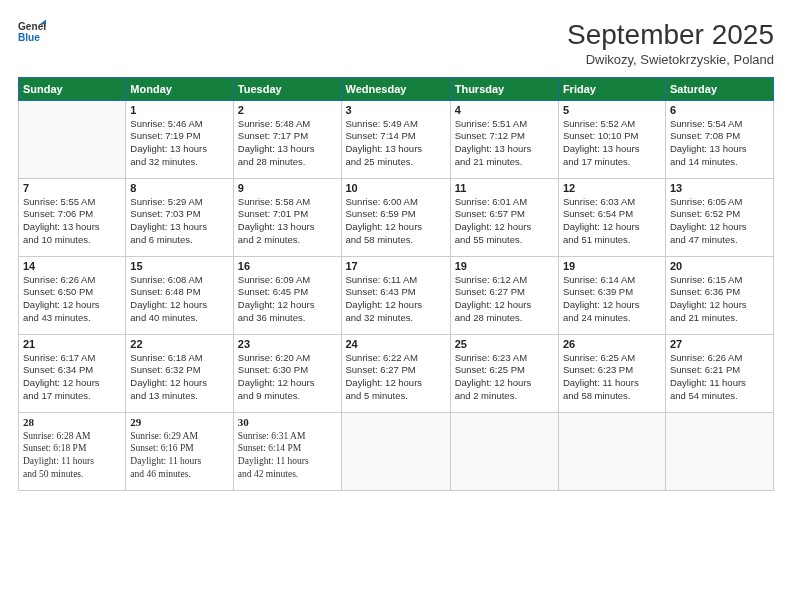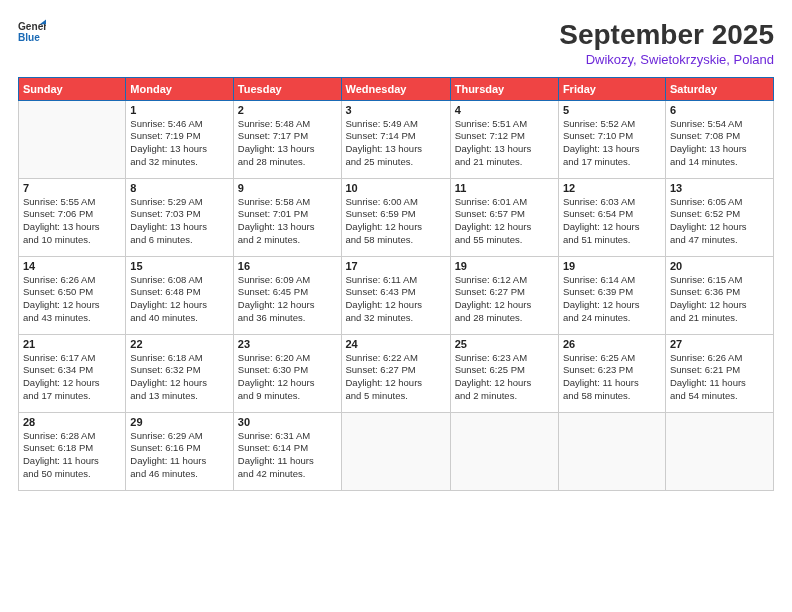--- a/index.html
+++ b/index.html
@@ -29,35 +29,35 @@
     }
     .logo-icon {
       width: 28px;
       height: 28px;
     }
     .title-block {
       text-align: right;
     }
     .main-title {
       font-size: 28px;
-      font-weight: bold;
+      font-weight: normal;
       color: #333;
       line-height: 1.2;
     }
     .subtitle {
       font-size: 13px;
-      color: #6d28d9;
+      color: #404040;
     }
     .calendar-table {
       width: 100%;
       border-collapse: collapse;
       font-size: 10.5px;
     }
     .calendar-table thead tr th {
-      background: #ef4444;
+      background: #15803d;
       color: #fff;
       padding: 5px 4px;
       text-align: left;
       font-weight: bold;
       font-size: 11px;
       border: 1px solid #1a6ab5;
     }
     .calendar-table tbody tr td {
       vertical-align: top;
       border: 1px solid #ccc;
@@ -75,20 +75,21 @@
     .day-info {
       font-size: 9.5px;
       color: #333;
       line-height: 1.35;
     }
     .empty-cell {
       background: #f9f9f9;
     }
     .last-row td {
       height: 68px;
+      font-family: Liberation Serif, serif;
     }
   </style>
 </head>
 <body>
 
 <div class="page">
   <div class="header">
     <div class="logo">
       <svg class="logo-icon" viewBox="0 0 36 36">
         <text x="0" y="16" font-size="13" font-weight="bold" fill="#333" font-family="Arial">General</text>
@@ -141,21 +142,21 @@
           <td>
             <div class="day-number">4</div>
             <div class="day-info">Sunrise: 5:51 AM</div>
             <div class="day-info">Sunset: 7:12 PM</div>
             <div class="day-info">Daylight: 13 hours</div>
             <div class="day-info">and 21 minutes.</div>
           </td>
           <td>
             <div class="day-number">5</div>
             <div class="day-info">Sunrise: 5:52 AM</div>
-            <div class="day-info">Sunset: 7:10 PM</div>
+            <div class="day-info">Sunset: 10:10 PM</div>
             <div class="day-info">Daylight: 13 hours</div>
             <div class="day-info">and 17 minutes.</div>
           </td>
           <td>
             <div class="day-number">6</div>
             <div class="day-info">Sunrise: 5:54 AM</div>
             <div class="day-info">Sunset: 7:08 PM</div>
             <div class="day-info">Daylight: 13 hours</div>
             <div class="day-info">and 14 minutes.</div>
           </td>

